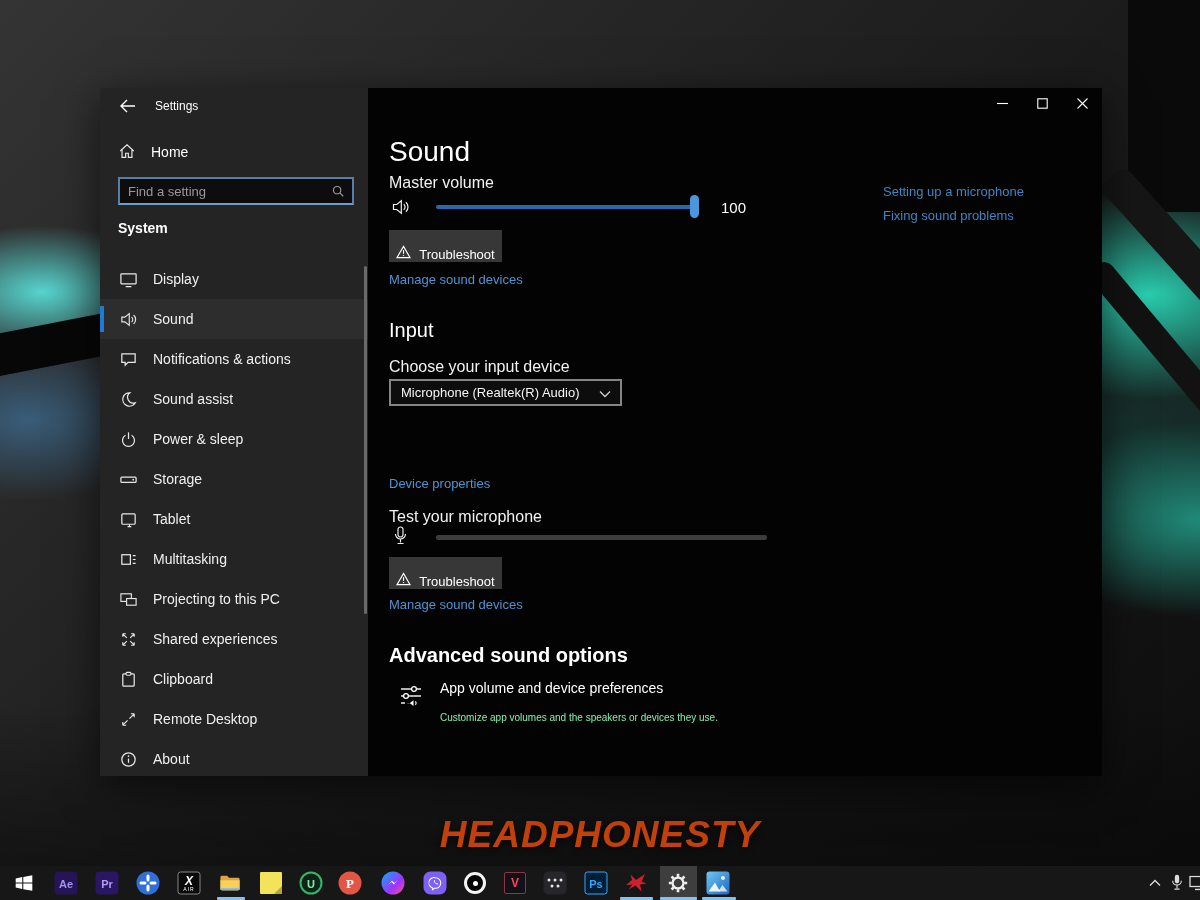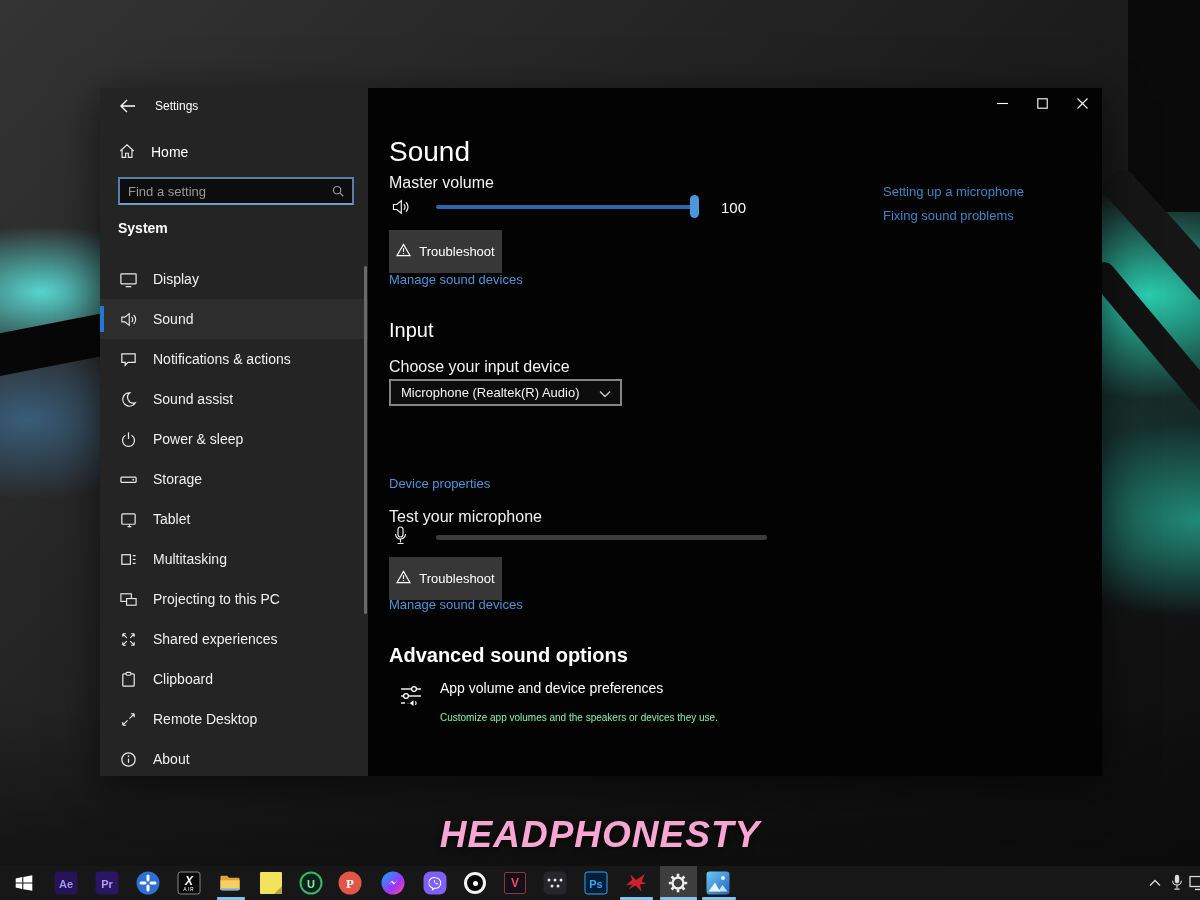--- a/index.html
+++ b/index.html
@@ -21,21 +21,21 @@
   .wp-darkcol-right { position:absolute; left:1128px; top:0; width:72px; height:212px; background:#0a0a0a; }
   .wp-bar-right1 { position:absolute; left:1080px; top:230px; width:190px; height:34px;
     background:#161616; transform:rotate(48deg); border-radius:10px; }
   .wp-bar-right2 { position:absolute; left:1060px; top:330px; width:200px; height:26px;
     background:#121212; transform:rotate(50deg); border-radius:10px; }
   .wp-bottom-fade { position:absolute; left:0; top:700px; width:1200px; height:166px;
     background:linear-gradient(180deg, rgba(10,10,10,0) 0%, rgba(8,8,8,.55) 100%); }
 
   
   .watermark { position:absolute; top:814px; left:0; width:1200px; text-align:center;
-    font-size:37px; font-weight:800; font-style:italic; color:#f9a8d4; letter-spacing:1px;
+    font-size:37px; font-weight:800; font-style:italic; color:#c2410c; letter-spacing:1px;
     text-shadow:0 2px 6px rgba(0,0,0,.6); }
 
   
   .win { position:absolute; left:100px; top:88px; width:1002px; height:688px;
     display:flex; overflow:hidden; box-shadow:0 10px 40px rgba(0,0,0,.6); }
 
   
   .sidebar { position:relative; width:268px; height:100%; background:#242424; flex:none; }
   .back-btn { position:absolute; left:12px; top:6px; width:30px; height:24px;
     display:flex; align-items:center; justify-content:center; cursor:pointer; }
@@ -70,22 +70,22 @@
   .mv-label { position:absolute; left:21px; top:86px; }
 
   .slider-row { position:absolute; left:21px; top:106px; width:360px; height:26px; }
   .slider-row .spk { position:absolute; left:2px; top:3px; }
   .slider-track { position:absolute; left:47px; top:11px; width:262px; height:4px;
     background:#2e66ad; border-radius:2px; cursor:pointer; }
   .slider-thumb { position:absolute; left:301px; top:1px; width:9px; height:23px;
     background:#4b96dd; border-radius:5px; cursor:pointer; }
   .mv-value { position:absolute; left:353px; top:111px; font-size:15px; color:#fff; }
 
-  .btn-gray { position:absolute; left:21px; width:113px; height:43px; background:#373737;
-    display:flex; align-items:center; justify-content:center; gap:8px;
+  .btn-gray { position:absolute; left:21px; width:113px; height:32px; background:#373737;
+    display:flex; align-items:flex-end; justify-content:center; gap:8px;
     color:#fff; font-size:13px; cursor:pointer; }
   .btn-ts1 { top:142px; }
   .btn-ts2 { top:469px; }
 
   .link { position:absolute; color:#4e94d4; font-size:13px; cursor:pointer; }
   .link-manage1 { left:21px; top:184px; }
   .link-manage2 { left:21px; top:509px; }
   .link-devprops { left:21px; top:388px; }
 
   .h2 { position:absolute; left:21px; font-size:20px; font-weight:400; color:#fff; }

